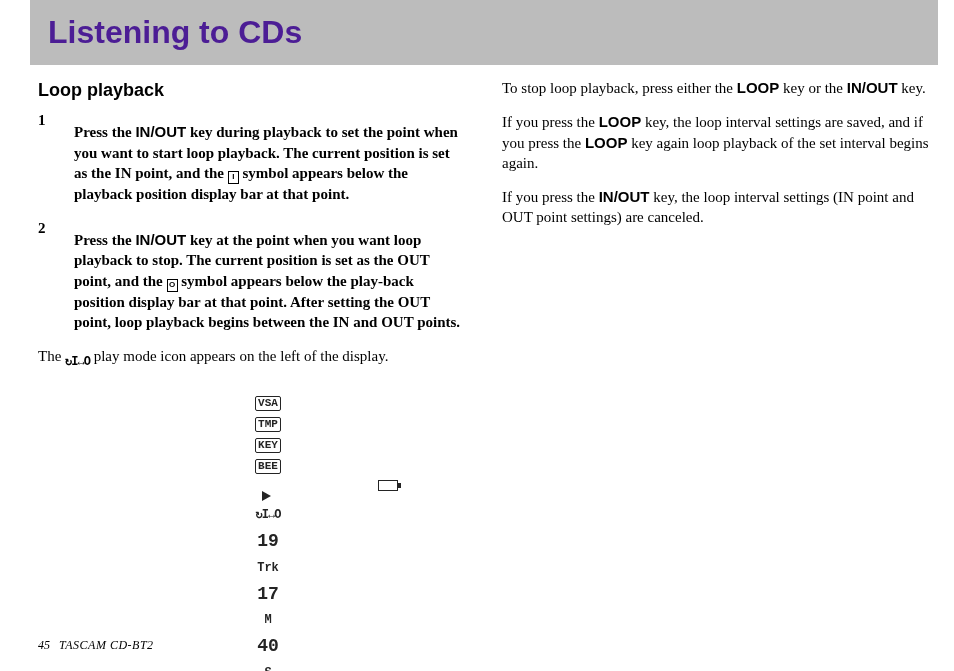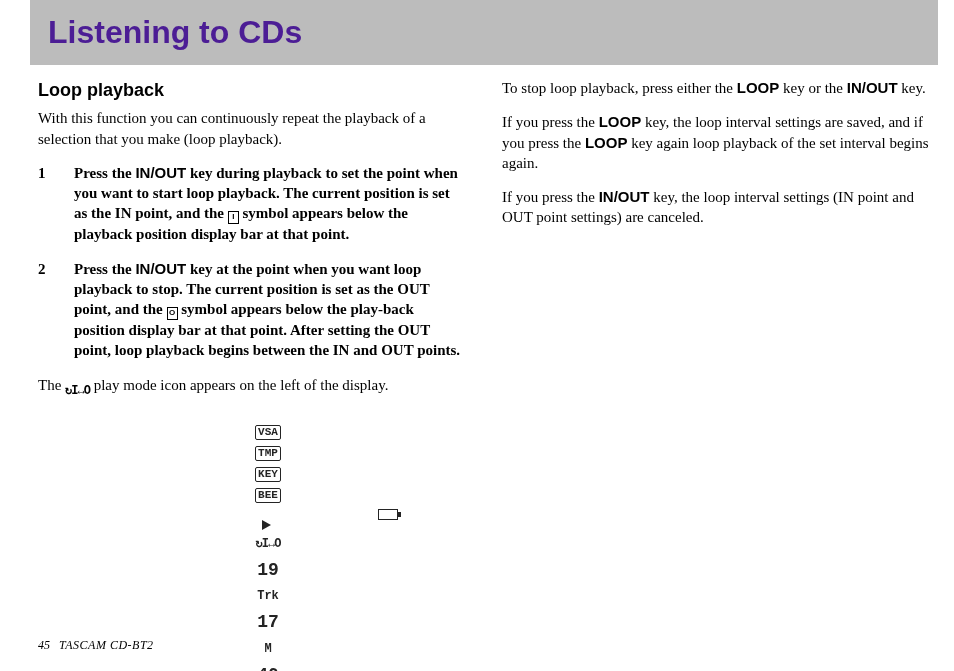--- a/index.html
+++ b/index.html
@@ -6,21 +6,21 @@
   .page{position:relative;width:954px;height:671px;font-family:"Times New Roman",Times,serif;color:#000;}
   .title-bar{position:absolute;left:30px;top:0;right:16px;height:65px;background:#bcbcbc;padding:0 18px;display:flex;align-items:center;}
   .title-bar h1{margin:0;font-family:"Arial Black","Segoe UI",Arial,sans-serif;font-size:32px;font-weight:900;color:#4c1d95;letter-spacing:0;}
   .cols{position:absolute;left:38px;top:78px;right:24px;display:flex;gap:36px;}
   .col{flex:1 1 0;font-size:15px;line-height:1.35;}
   .section{font-family:Arial,"Segoe UI",sans-serif;font-size:18px;font-weight:700;margin:0 0 6px;}
   p{margin:0 0 14px;}
   ol.steps{list-style:none;margin:8px 0 10px;padding:0;}
   ol.steps li{display:flex;gap:20px;margin:0 0 14px;font-weight:700;}
   ol.steps li .num{flex:0 0 16px;}
-  ol.steps li .txt{flex:1 1 auto;}
+  ol.steps li .txt{flex:1 1 auto;margin-top:12px;}
   .sans{font-family:Liberation Sans, sans-serif;font-weight:700;}
   .iconbox{display:inline-block;width:9px;height:11px;border:1px solid #000;vertical-align:-1px;line-height:9px;font-family:Arial,sans-serif;font-size:8px;text-align:center;font-weight:700;}
   .playmode-icon{display:inline-block;vertical-align:-4px;font-family:"Courier New",monospace;font-size:12px;letter-spacing:-1px;font-weight:700;}
   .lcd{width:260px;margin:26px auto 0 100px;font-family:"Courier New",Consolas,monospace;font-weight:700;color:#242424;}
   .lcd .row{display:flex;align-items:center;gap:6px;font-size:14px;flex-direction:column;}
   .lcd .chip{border:1.4px solid #242424;border-radius:2px;padding:0 2px;font-size:11px;line-height:13px;}
   .lcd .batt{width:18px;height:9px;border:1.4px solid #242424;position:relative;margin-left:auto;}
   .lcd .batt:after{content:"";position:absolute;right:-4px;top:2px;width:3px;height:5px;background:#242424;}
   .lcd .big{font-size:18px;}
   .lcd .small{font-size:12px;}
@@ -40,21 +40,20 @@
 <div class="page">
 
   <div class="title-bar">
     <h1>Listening to CDs</h1>
   </div>
 
   <div class="cols">
 
     <div class="col">
       <div class="section">Loop playback</div>
-      <p>With this function you can continuously repeat the playback of a selection that you make (loop playback).</p>
 
       <ol class="steps">
         <li>
           <span class="num">1</span>
           <span class="txt">
             <span>Press the </span><span class="sans">IN/OUT</span><span> key during playback to set the point when you want to start loop playback. The current position is set as the IN point, and the </span><span class="iconbox">I</span><span> symbol appears below the playback position display bar at that point.</span>
           </span>
         </li>
         <li>
           <span class="num">2</span>

